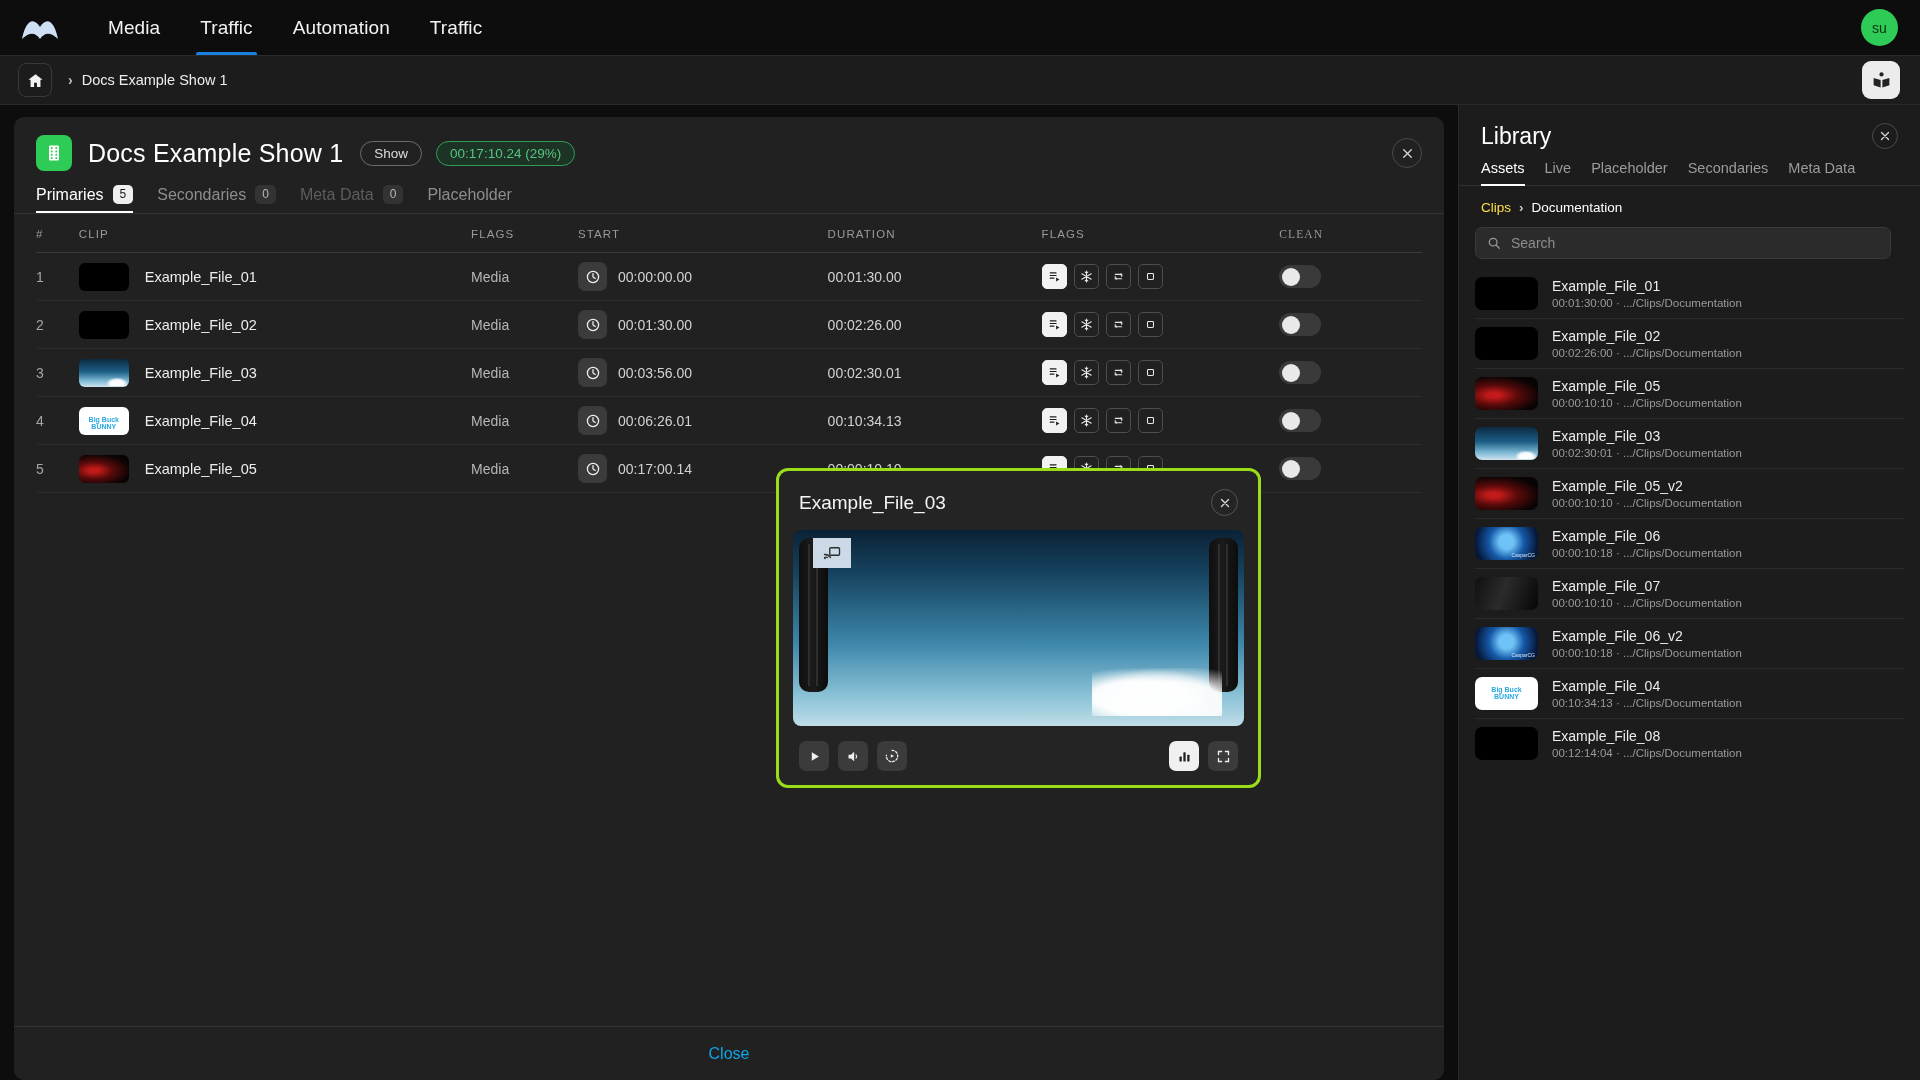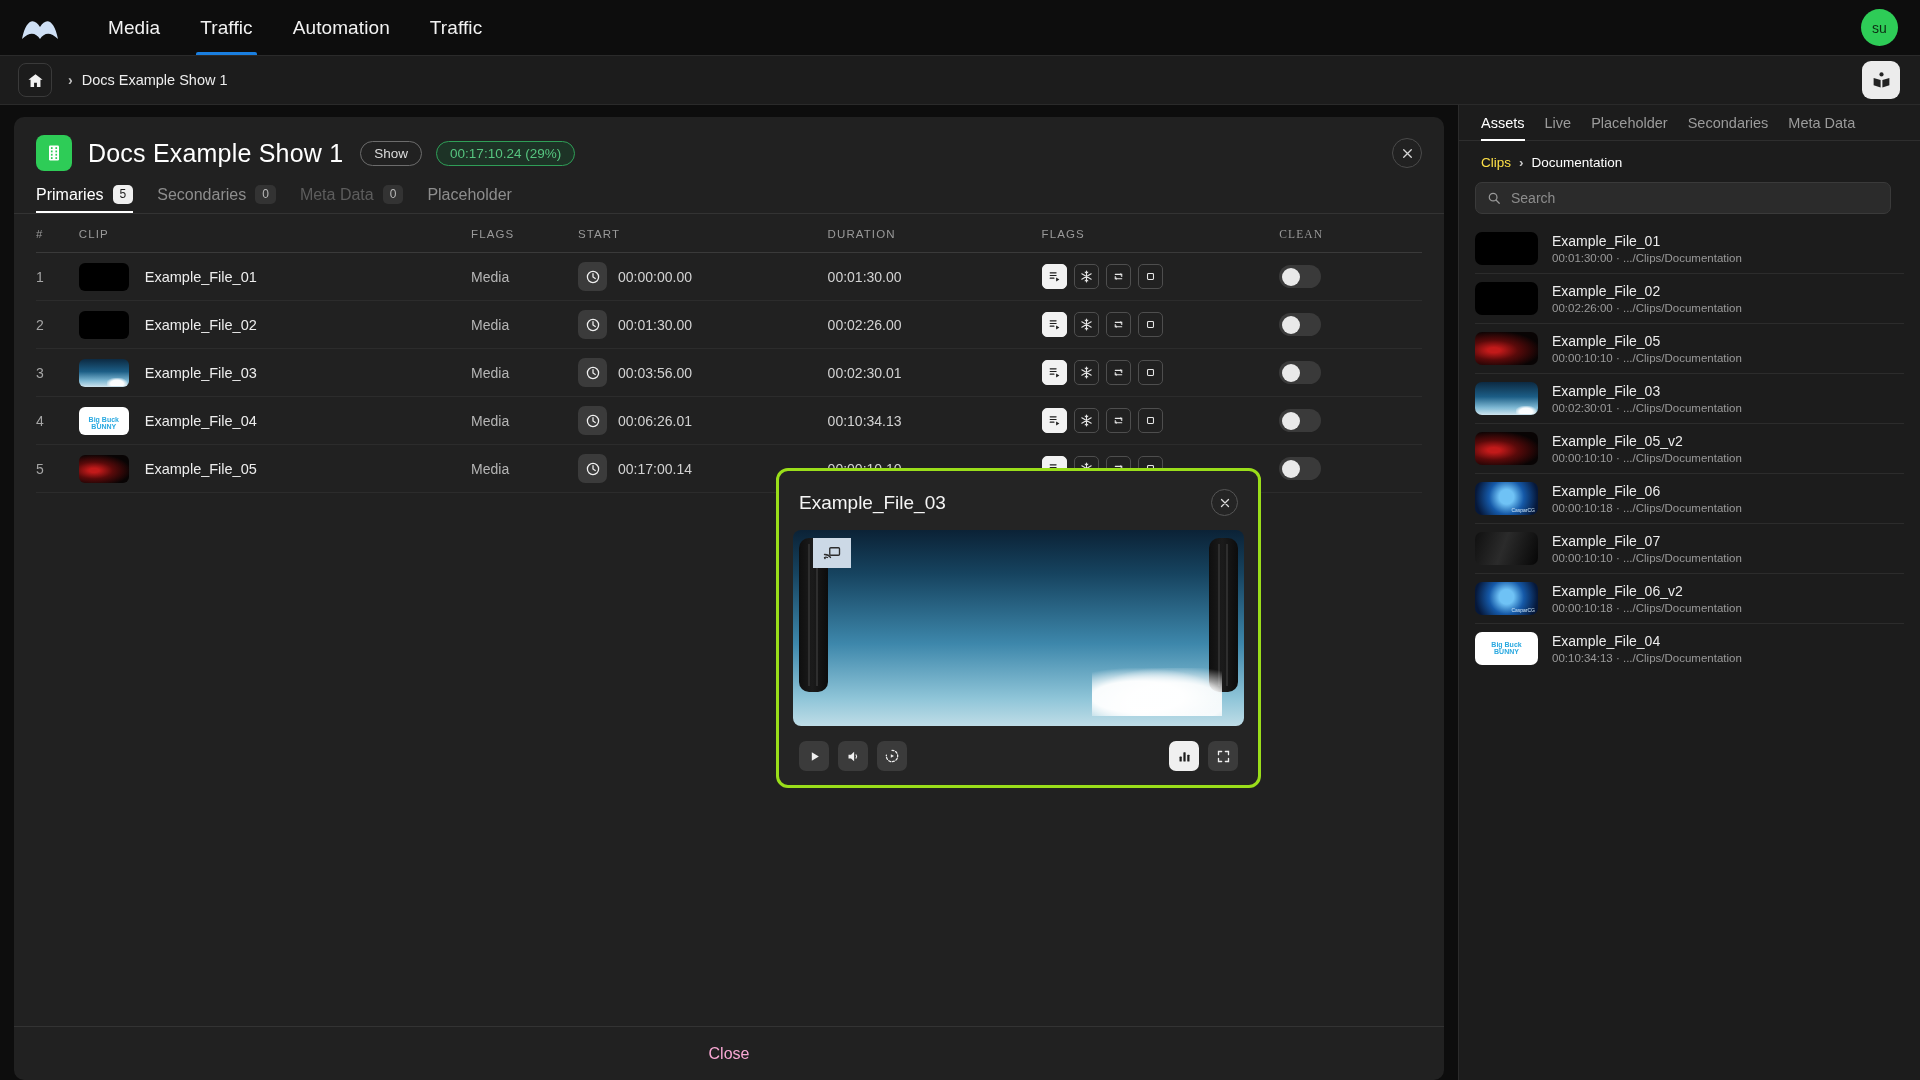--- a/index.html
+++ b/index.html
@@ -145,21 +145,21 @@
   }
   .toggle .knob {
     position: absolute; top: 2.5px; left: 3px; width: 18px; height: 18px;
     border-radius: 50%; background: #e9e9e9;
   }
 
   .cardfoot {
     border-top: 1px solid #333; height: 54px;
     display: flex; align-items: center; justify-content: center;
   }
-  .closebtn { font-size: 16px; color: #f9a8d4; cursor: pointer; padding: 8px 28px; }
+  .closebtn { font-size: 16px; color: #0ea5e9; cursor: pointer; padding: 8px 28px; }
 
   
   .library {
     width: 462px; flex: 0 0 462px; background: #1c1c1c;
     border-left: 1px solid #2b2b2b; display: flex; flex-direction: column;
   }
   .libhead { padding: 18px 22px 0 22px; display: flex; align-items: flex-start; }
   .libtitle { font-size: 23px; color: #fff; }
   .libclose {
     margin-left: auto; width: 26px; height: 26px; border-radius: 50%;
@@ -713,20 +713,28 @@
                 <path d="M4 9 V4 H9 M15 4 H20 V9 M20 15 V20 H15 M9 20 H4 V15"></path>
               </svg>
             </div>
           </div>
         </div>
 
       </div>
     </div>
 
     <div class="library">
+      <div class="libhead">
+        <div class="libtitle">Library</div>
+        <div class="libclose">
+          <svg width="12" height="12" viewBox="0 0 24 24" stroke="#d6d6d6" stroke-width="2.6" fill="none" stroke-linecap="round">
+            <path d="M5 5 L19 19 M19 5 L5 19"></path>
+          </svg>
+        </div>
+      </div>
 
       <div class="libtabs">
         <div class="libtab active"><span>Assets</span></div>
         <div class="libtab"><span>Live</span></div>
         <div class="libtab"><span>Placeholder</span></div>
         <div class="libtab"><span>Secondaries</span></div>
         <div class="libtab"><span>Meta Data</span></div>
       </div>
 
       <div class="libcrumb">
@@ -812,17 +820,24 @@
           </div>
           <div class="asset">
     <div class="athumb" style="background:#ffffff;">
               <span style="font-size:7px;line-height:7px;font-weight:bold;color:#2aa9e0;font-family:'Liberation Sans',sans-serif;display:block;text-align:center;padding-top:9px;">Big Buck<br>BUNNY</span>
             </div>
     <div class="ameta">
       <div class="aname">Example_File_04</div>
       <div class="asub">00:10:34:13 · .../Clips/Documentation</div>
     </div>
           </div>
+          <div class="asset">
+    <div class="athumb" style="background:#000000;"></div>
+    <div class="ameta">
+      <div class="aname">Example_File_08</div>
+      <div class="asub">00:12:14:04 · .../Clips/Documentation</div>
+    </div>
+          </div>
         </div>
     </div>
 
   </div>
 </div>
 
 </body></html>

